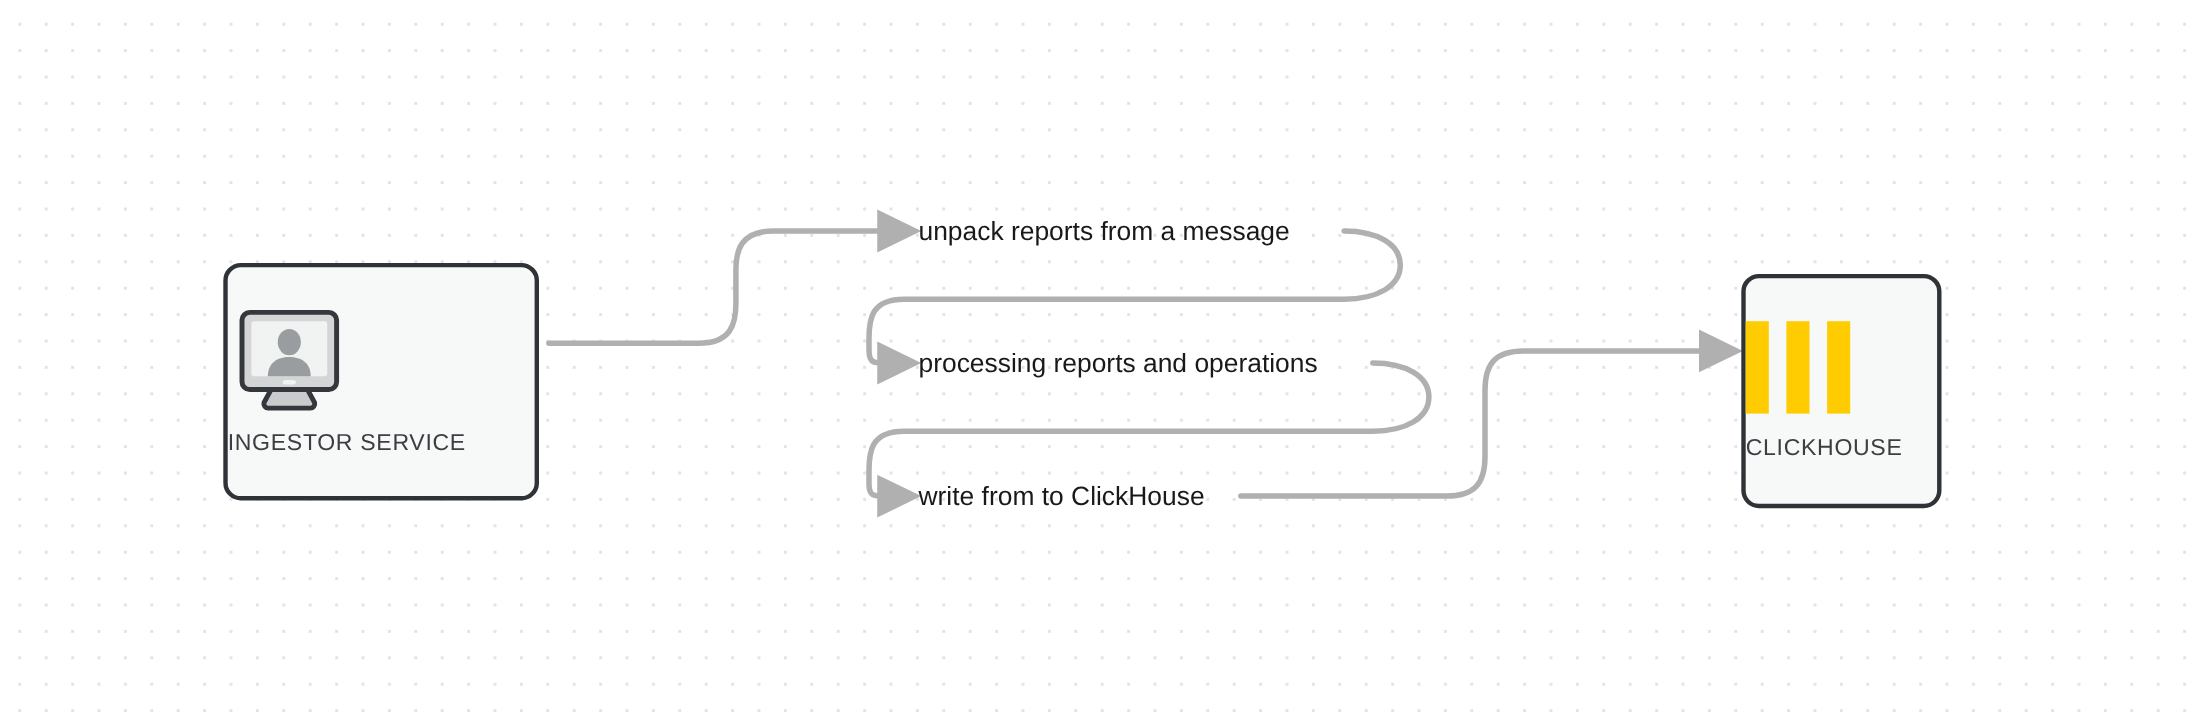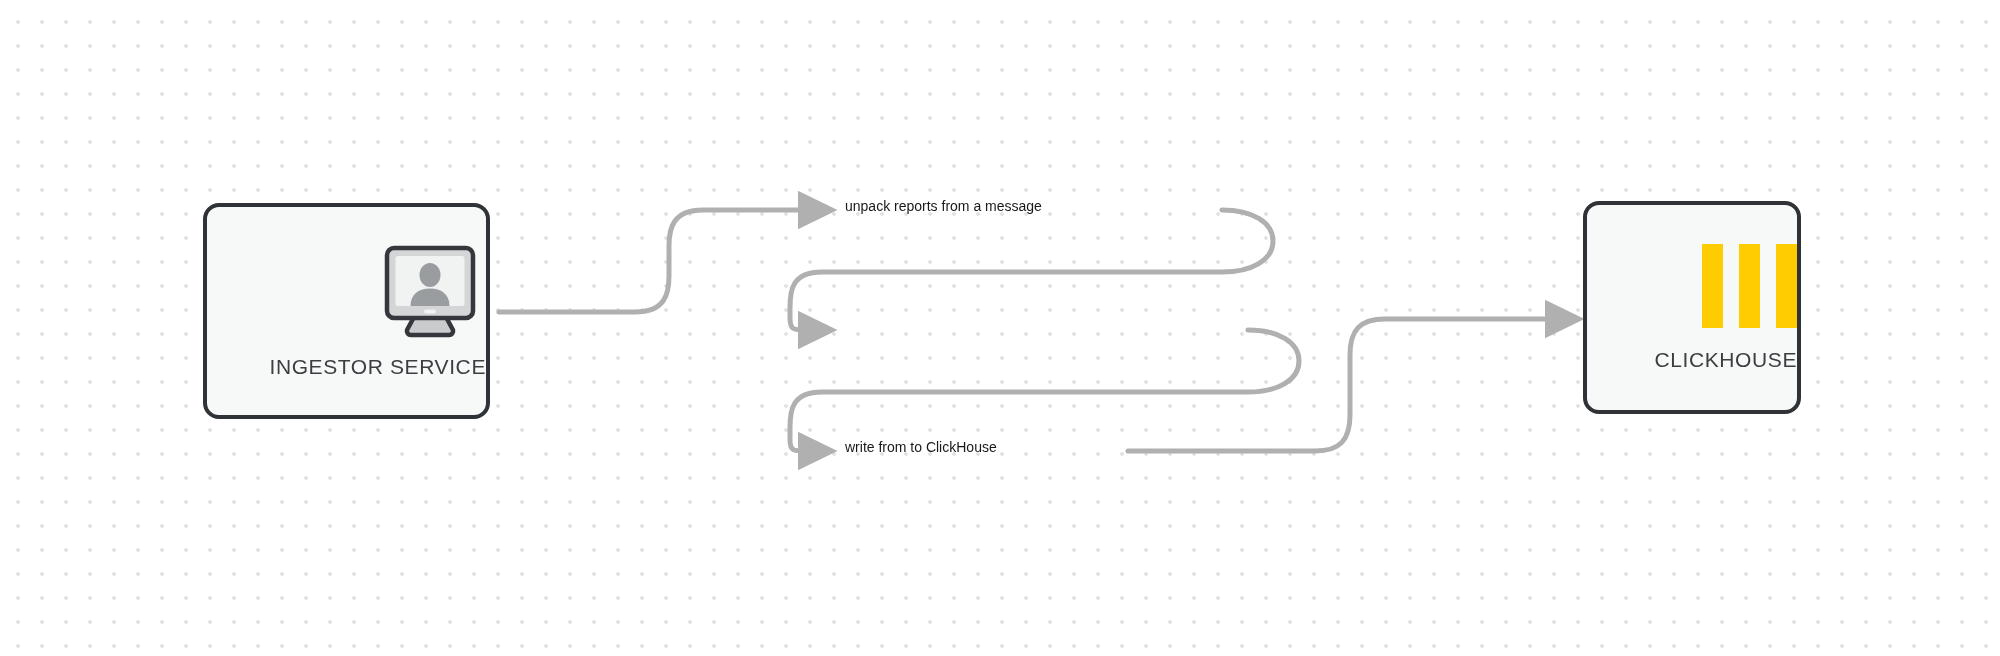--- a/index.html
+++ b/index.html
@@ -27,43 +27,44 @@
 
   
   .node {
     position: absolute;
     box-sizing: border-box;
     background: #f7f8f8;
     border: 4px solid #2f3337;
     border-radius: 16px;
     display: flex;
     flex-direction: column;
-    align-items: flex-end;
+    align-items: flex-start;
     justify-content: center;
+    margin-top: 36px;
   }
   .node-label {
     font-size: 21px;
     letter-spacing: 0.6px;
     color: #3c3f42;
     text-align: center;
     white-space: nowrap;
   }
 
   #node-ingestor {
     left: 203px;
     top: 203px;
     width: 287px;
     height: 216px;
   }
   #node-ingestor .node-label { margin-top: 16px; }
 
   #node-clickhouse {
     left: 1583px;
-    top: 201px;
-    width: 218px;
+    top: 213px;
+    width: 182px;
     height: 213px;
   }
   #node-clickhouse .node-label { margin-top: 20px; }
 
   
   .monitor-icon { width: 112px; height: 96px; display: block; }
 
   
   .ch-icon {
     display: flex;
@@ -73,25 +74,24 @@
   }
   .ch-bar {
     width: 21px;
     height: 84px;
     background: #ffcc01;
   }
 
   
   .edge-label {
     position: absolute;
-    font-size: 14px;
+    font-size: 24px;
     color: #19191c;
     white-space: nowrap;
     line-height: 1;
-    margin-left: 10px;
   }
   #edge-label-1 { left: 835px; top: 199px; }
   #edge-label-2 { left: 835px; top: 319px; }
   #edge-label-3 { left: 835px; top: 440px; }
 </style>
 </head>
 <body>
 
 <div id="canvas">
 
@@ -144,16 +144,17 @@
     <div class="ch-icon">
       <div class="ch-bar"></div>
       <div class="ch-bar"></div>
       <div class="ch-bar"></div>
     </div>
     <div class="node-label">CLICKHOUSE</div>
   </div>
 
   <div class="edge-label" id="edge-label-1">unpack reports from a message</div>
 
+  <div class="edge-label" id="edge-label-2">processing reports and operations</div>
 
   <div class="edge-label" id="edge-label-3">write from to ClickHouse</div>
 
 </div>
 
 </body></html>

